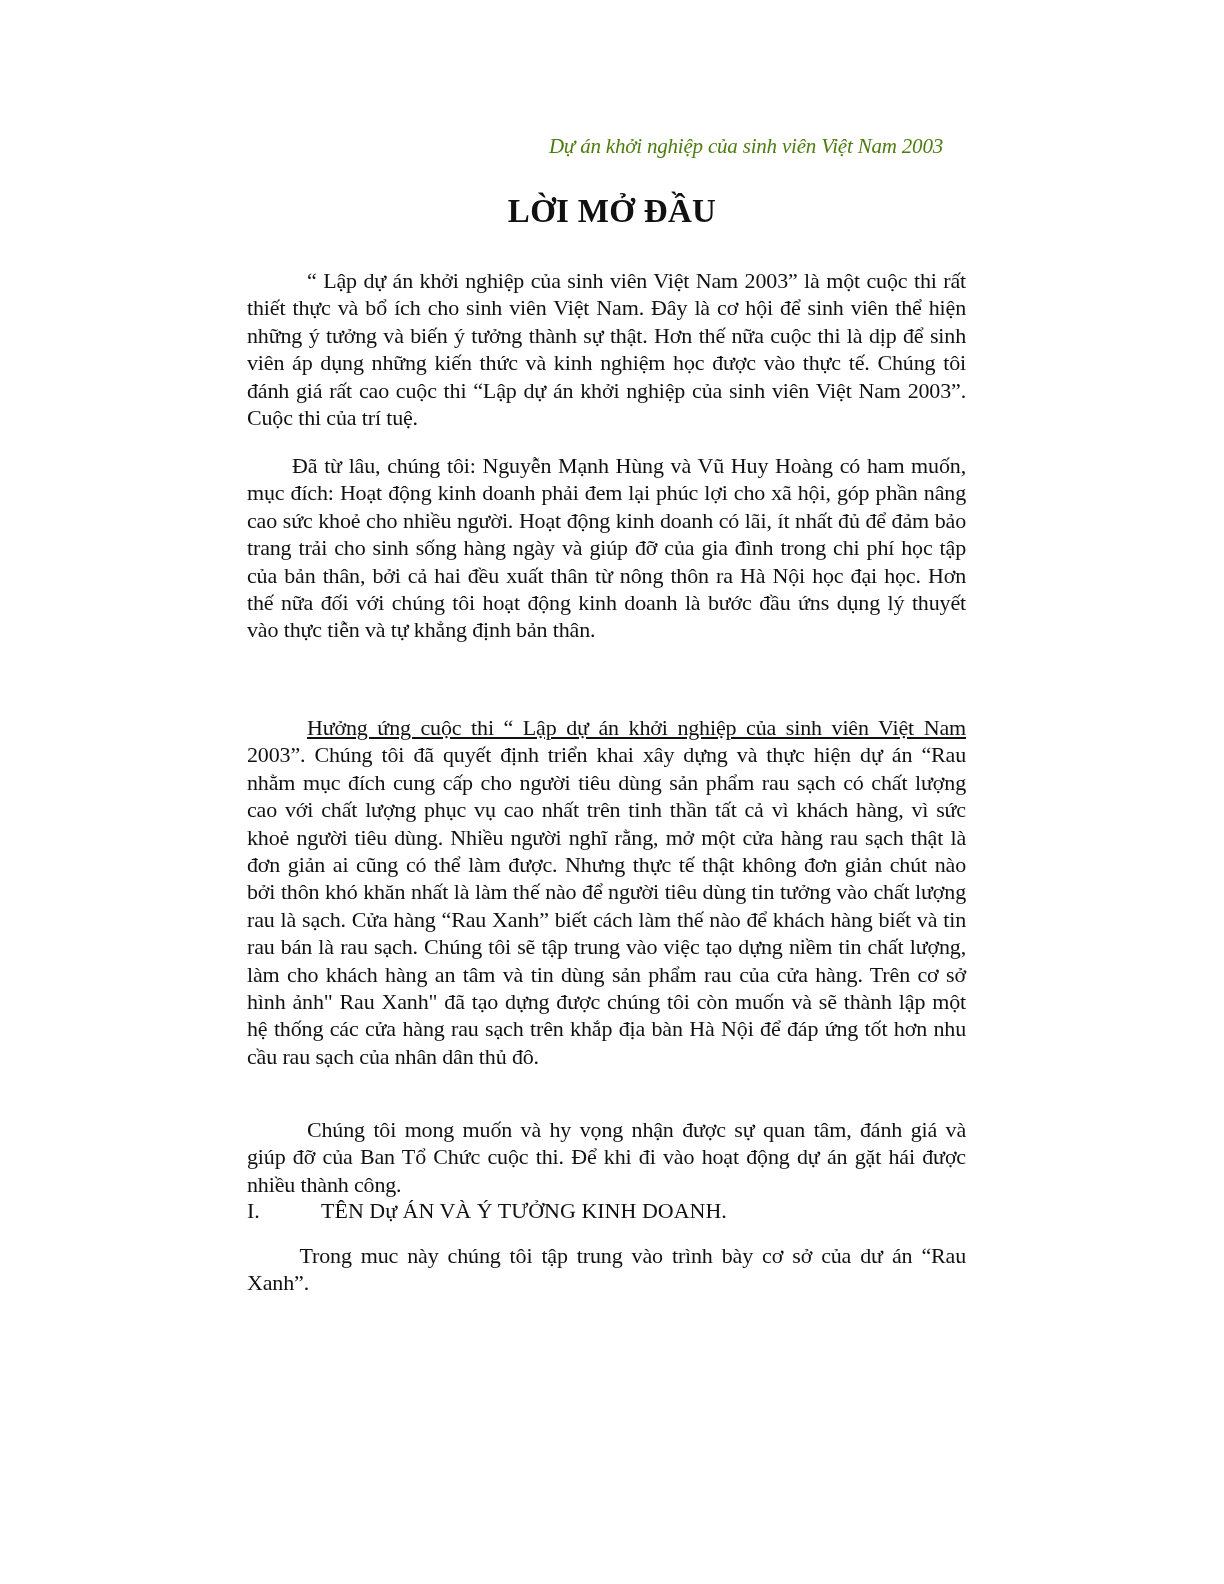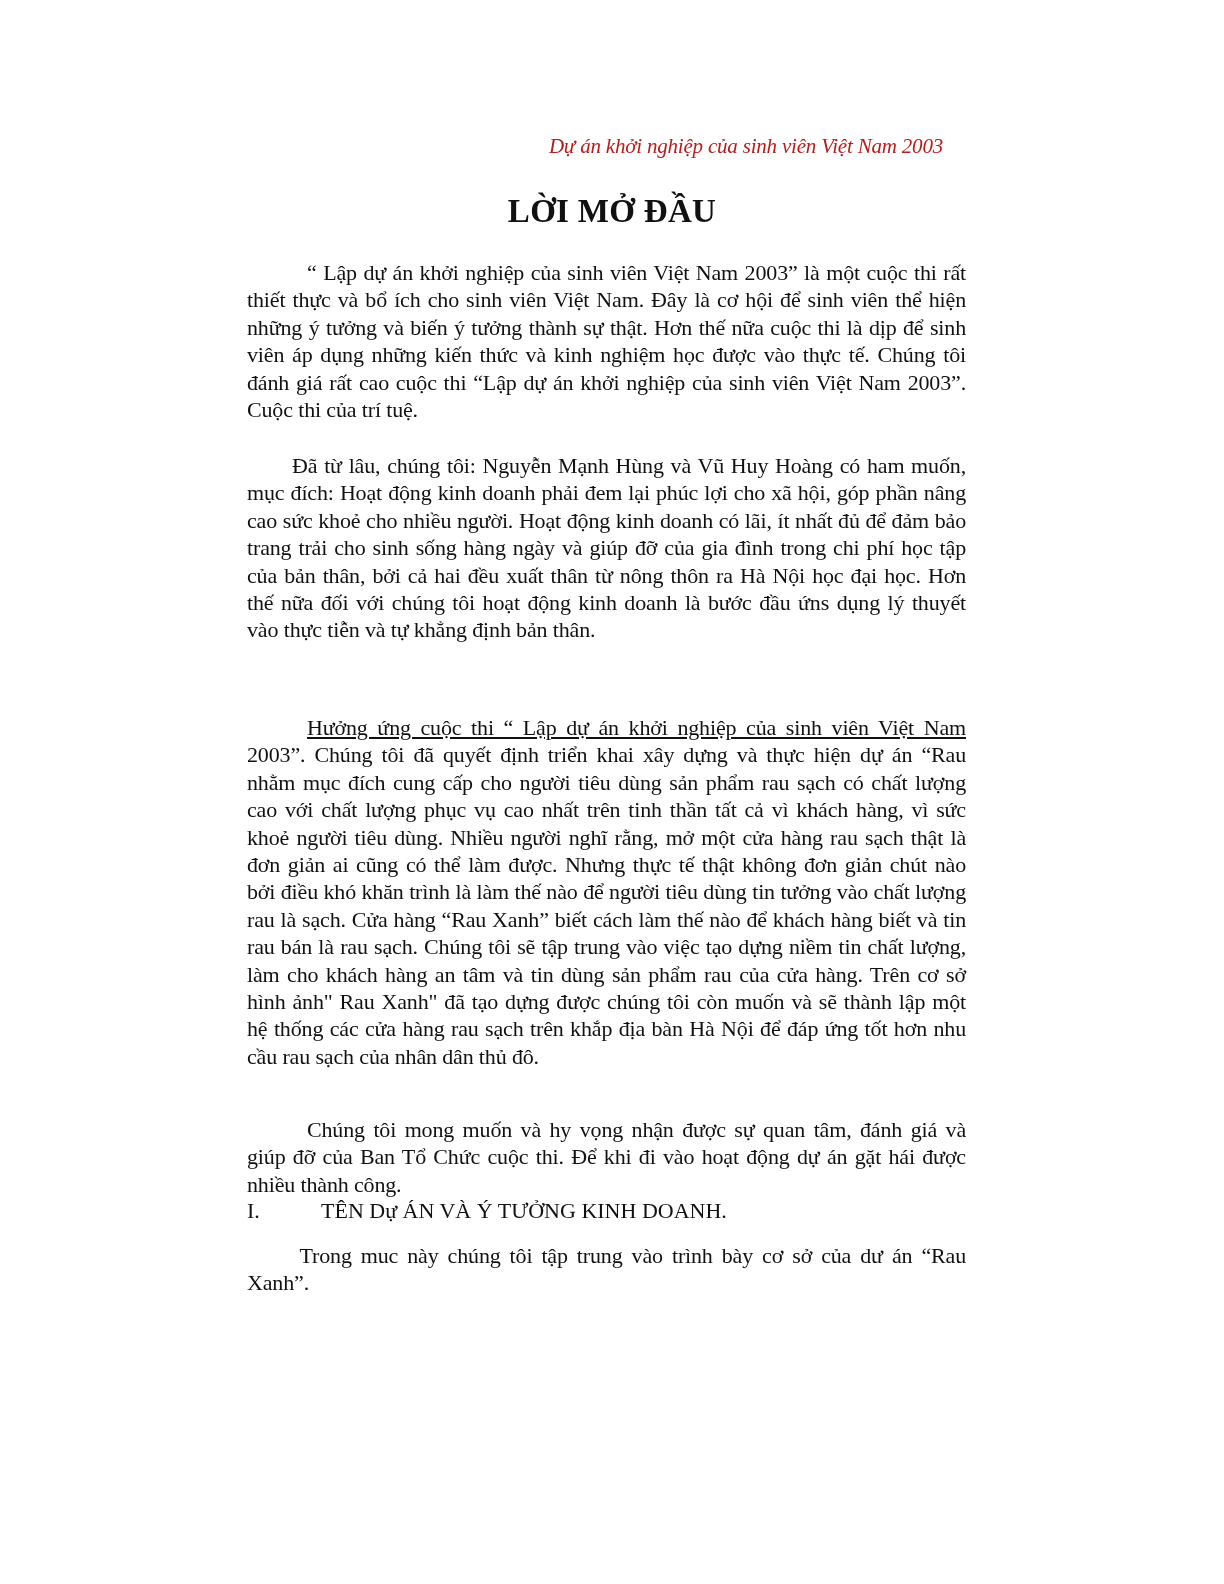--- a/index.html
+++ b/index.html
@@ -1,37 +1,37 @@
 <!DOCTYPE html>
 <html><head>
 <meta charset="utf-8">
 <style>
   html, body { margin: 0; padding: 0; background: #ffffff; }
   body { width: 1224px; height: 1584px; position: relative; overflow: hidden;
          font-family: "Liberation Serif", "DejaVu Serif", serif; color: #111; }
   .header { position: absolute; top: 134px; left: 541px; width: 402px; text-align: right;
-            font-style: italic; font-size: 21px; letter-spacing: -0.2px; color: #b91c1c; }
+            font-style: italic; font-size: 21px; letter-spacing: -0.2px; color: #4d7c0f; }
   .title { position: absolute; top: 193px; left: 0; width: 1224px; text-align: center;
            font-weight: bold; font-size: 33px; letter-spacing: 0.3px; }
   .para { position: absolute; left: 247px; width: 719px; font-size: 22px;
           line-height: 27.4px; text-align: justify; text-align-last: left;
           letter-spacing: -0.15px; }
   .line { display: block; text-align: justify; text-align-last: justify; white-space: nowrap; }
   .line.last { text-align-last: left; }
   .section-heading { position: absolute; top: 1197px; left: 247px; font-weight: normal;
                      font-size: 22px; line-height: 27px; }
   .section-heading .num { display: inline-block; width: 74px; }
 </style>
 </head>
 <body>
 
 <div class="header">Dự án khởi nghiệp của sinh viên Việt Nam 2003</div>
 <div class="title">LỜI MỞ ĐẦU</div>
 
-<div class="para" id="p0" style="top: 259px;">
+<div class="para" id="p0" style="top: 267px;">
     <span class="line" style="padding-left: 60px;">“ Lập dự án khởi nghiệp của sinh viên Việt Nam 2003” là một cuộc thi rất</span>
     <span class="line">thiết thực và bổ ích cho sinh viên Việt Nam. Đây là cơ hội để sinh viên thể hiện</span>
     <span class="line">những ý tưởng và biến ý tưởng thành sự thật. Hơn thế nữa cuộc thi là dịp để sinh</span>
     <span class="line">viên áp dụng những kiến thức và kinh nghiệm học được vào thực tế. Chúng tôi</span>
     <span class="line">đánh giá rất cao cuộc thi “Lập dự án khởi nghiệp của sinh viên Việt Nam 2003”.</span>
     <span class="line last">Cuộc thi của trí tuệ.</span>
   </div>
 <div class="para" id="p1" style="top: 452px;">
     <span class="line" style="padding-left: 45px;">Đã từ lâu, chúng tôi: Nguyễn Mạnh Hùng và Vũ Huy Hoàng có ham muốn,</span>
     <span class="line">mục đích: Hoạt động kinh doanh phải đem lại phúc lợi cho xã hội, góp phần nâng</span>
@@ -41,21 +41,21 @@
     <span class="line">thế nữa đối với chúng tôi hoạt động kinh doanh là bước đầu ứns dụng lý thuyết</span>
     <span class="line last">vào thực tiễn và tự khẳng định bản thân.</span>
   </div>
 <div class="para" id="p2" style="top: 714px;">
     <span class="line" style="padding-left: 60px; text-decoration: underline;">Hưởng ứng cuộc thi “ Lập dự án khởi nghiệp của sinh viên Việt Nam</span>
     <span class="line">2003”. Chúng tôi đã quyết định triển khai xây dựng và thực hiện dự án “Rau</span>
     <span class="line">nhằm mục đích cung cấp cho người tiêu dùng sản phẩm rau sạch có chất lượng</span>
     <span class="line">cao với chất lượng phục vụ cao nhất trên tinh thần tất cả vì khách hàng, vì sức</span>
     <span class="line">khoẻ người tiêu dùng. Nhiều người nghĩ rằng, mở một cửa hàng rau sạch thật là</span>
     <span class="line">đơn giản ai cũng có thể làm được. Nhưng thực tế thật không đơn giản chút nào</span>
-    <span class="line">bởi điều khó khăn trình là làm thế nào để người tiêu dùng tin tưởng vào chất lượng</span>
+    <span class="line">bởi thôn khó khăn nhất là làm thế nào để người tiêu dùng tin tưởng vào chất lượng</span>
     <span class="line">rau là sạch. Cửa hàng “Rau Xanh” biết cách làm thế nào để khách hàng biết và tin</span>
     <span class="line">rau bán là rau sạch. Chúng tôi sẽ tập trung vào việc tạo dựng niềm tin chất lượng,</span>
     <span class="line">làm cho khách hàng an tâm và tin dùng sản phẩm rau của cửa hàng. Trên cơ sở</span>
     <span class="line">hình ảnh" Rau Xanh" đã tạo dựng được chúng tôi còn muốn và sẽ thành lập một</span>
     <span class="line">hệ thống các cửa hàng rau sạch trên khắp địa bàn Hà Nội để đáp ứng tốt hơn nhu</span>
     <span class="line last">cầu rau sạch của nhân dân thủ đô.</span>
   </div>
 <div class="para" id="p3" style="top: 1116px;">
     <span class="line" style="padding-left: 60px;">Chúng tôi mong muốn và hy vọng nhận được sự quan tâm, đánh giá và</span>
     <span class="line">giúp đỡ của Ban Tổ Chức cuộc thi. Để khi đi vào hoạt động dự án gặt hái được</span>

